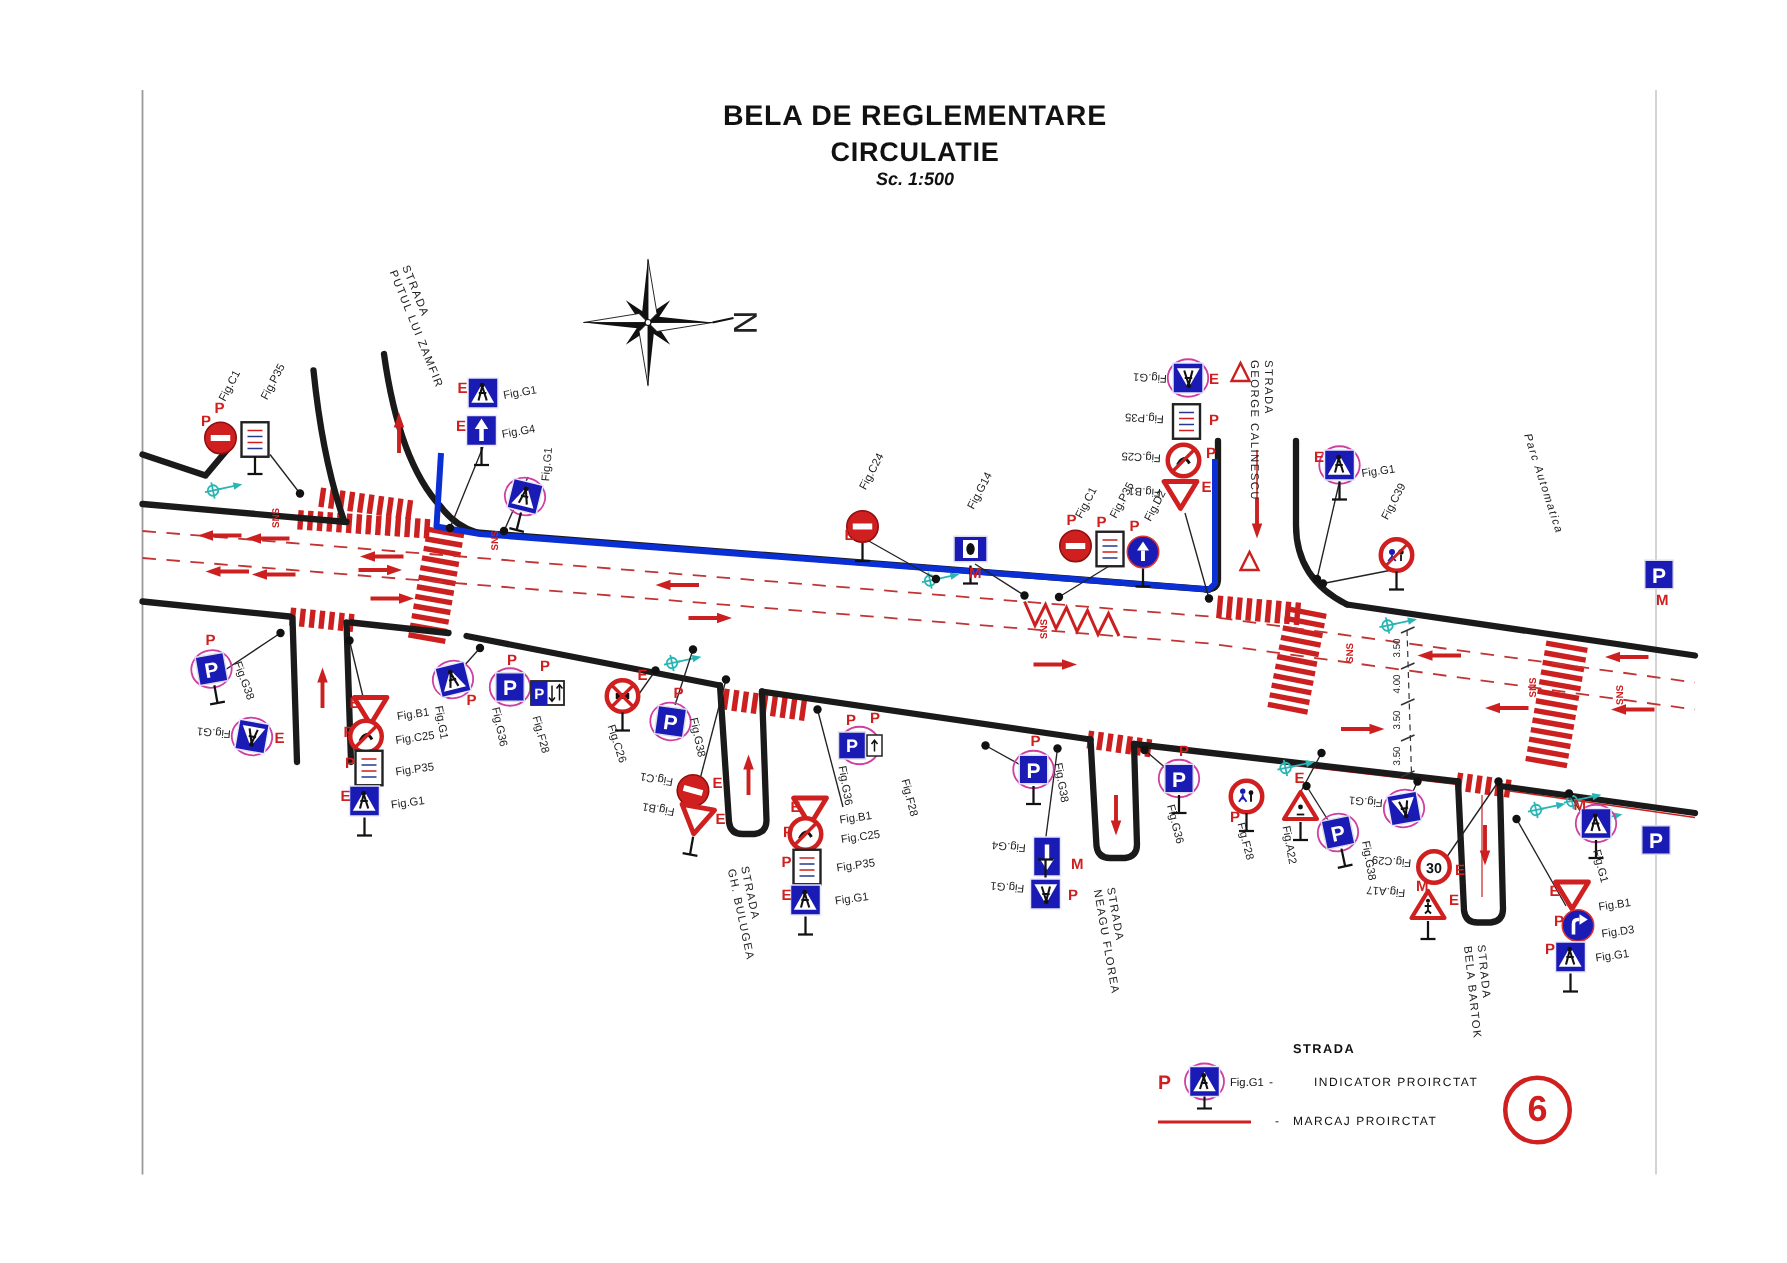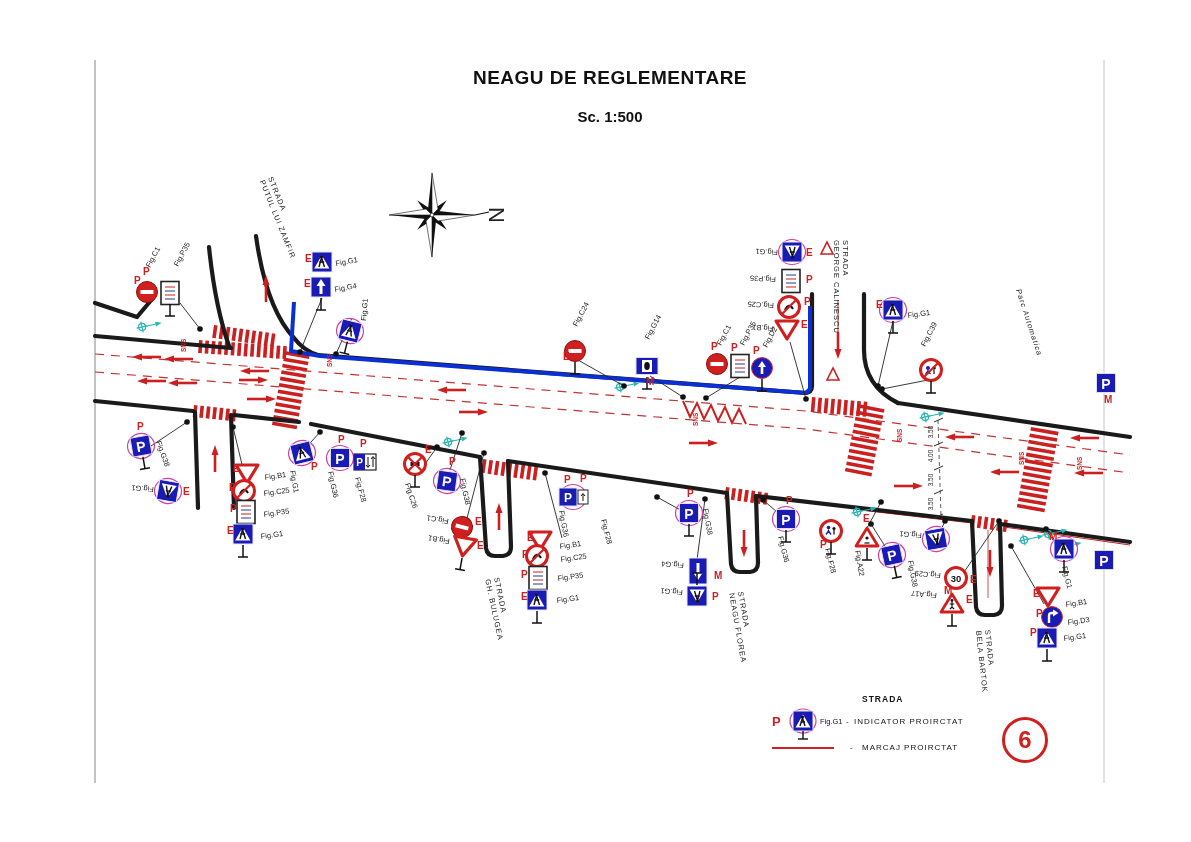--- a/index.html
+++ b/index.html
@@ -2,29 +2,29 @@
 <html><head>
 <meta charset="utf-8">
 <style>
   html,body{margin:0;padding:0;background:#ffffff;}
   body{font-family:"Liberation Sans",sans-serif;color:#111;}
   #page{position:relative;width:1191px;height:842px;background:#fff;overflow:hidden;}
   #plan{position:absolute;left:0;top:0;}
   .title-block{position:absolute;left:350px;top:66px;width:520px;text-align:center;line-height:1.25;}
   .title-line1{font-size:19px;font-weight:bold;letter-spacing:.5px;}
   .title-line2{font-size:18px;font-weight:bold;letter-spacing:.5px;}
-  .title-line3{font-size:15px;font-weight:bold;margin-top:18px;}
+  .title-line3{font-size:12px;font-weight:bold;margin-top:0;font-style:italic;}
   .legend{position:absolute;left:770px;top:690px;width:260px;font-size:8px;}
   .legend-title{position:absolute;left:92px;top:4px;font-weight:bold;letter-spacing:1px;font-size:8.5px;}
   .legend-row1{position:absolute;left:0;top:18px;height:30px;width:260px;}
   .legend-p{position:absolute;left:2px;top:6px;color:#cf1f1f;font-weight:bold;font-size:13px;}
   .legend-sign{position:absolute;left:18px;top:0px;}
   .legend-fig{position:absolute;left:50px;top:9px;font-size:7.5px;}
   .legend-dash1{position:absolute;left:76px;top:9px;}
-  .legend-desc1{position:absolute;left:84px;top:9px;letter-spacing:1px;}
+  .legend-desc1{position:absolute;left:106px;top:9px;letter-spacing:1px;}
   .legend-row2{position:absolute;left:0;top:52px;height:14px;width:260px;}
   .legend-line{position:absolute;left:2px;top:5px;width:62px;height:2px;background:#cf1f1f;}
   .legend-dash2{position:absolute;left:80px;top:1px;}
   .legend-desc2{position:absolute;left:92px;top:1px;letter-spacing:1px;text-align:right;}
   .sheet-badge{position:absolute;left:1002px;top:717px;width:40px;height:40px;border:3px solid #cf1f1f;
     border-radius:50%;display:flex;align-items:center;justify-content:center;
     color:#cf1f1f;font-size:24px;font-weight:bold;}
 </style>
 </head>
 <body>
@@ -911,21 +911,22 @@
   <polygon points="432,215 432,173 438,209" fill="#fff" stroke="#111" stroke-width="0.6"></polygon>
   <polygon points="432,215 475,215 438,221" fill="#fff" stroke="#111" stroke-width="0.6"></polygon>
   <polygon points="432,215 432,257 426,221" fill="#fff" stroke="#111" stroke-width="0.6"></polygon>
   <polygon points="432,215 389,215 426,209" fill="#fff" stroke="#111" stroke-width="0.6"></polygon>
   <circle cx="432" cy="215" r="2" fill="#fff" stroke="#111" stroke-width="0.8"></circle>
         </g>
       </g>
   </svg>
 
   <div class="title-block">
-    <div class="title-line1">NEAGU DE REGLEMENTARE</div>
+    <div class="title-line1">BELA DE REGLEMENTARE</div>
+    <div class="title-line2">CIRCULATIE</div>
     <div class="title-line3">Sc. 1:500</div>
   </div>
 
   <div class="legend">
     <div class="legend-title">STRADA</div>
     <div class="legend-row1">
       <span class="legend-p">P</span>
       <span class="legend-sign">
         <svg width="30" height="34" viewBox="0 0 30 34">
           <ellipse cx="15" cy="13" rx="13" ry="12" fill="none" stroke="#cf3fa0" stroke-width="1.2"></ellipse>

